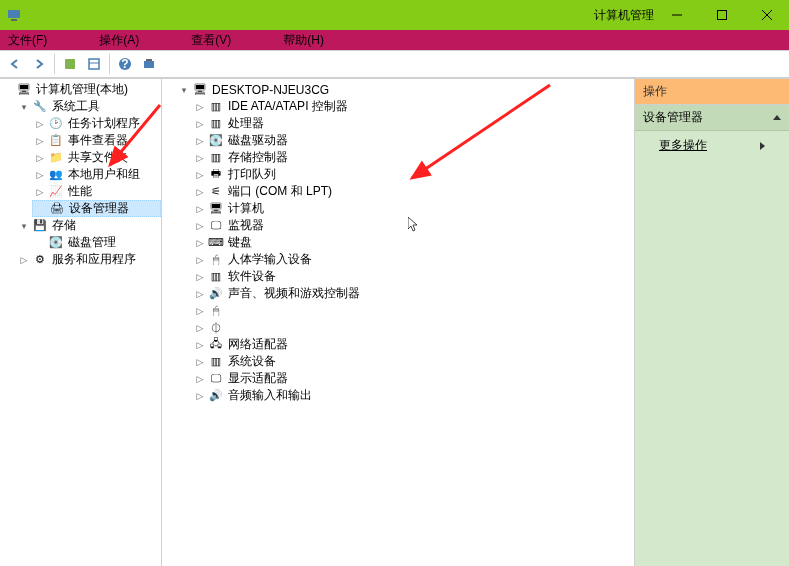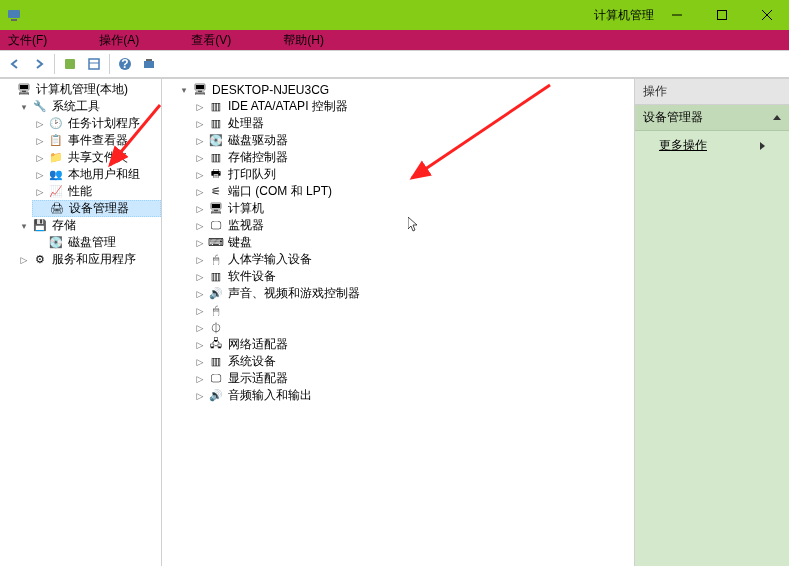--- a/index.html
+++ b/index.html
@@ -17,21 +17,21 @@
     .toolbar { height: 28px; display: flex; align-items: center; padding-left: 4px; border-top: 1px solid #d0d0d0; border-bottom: 1px solid #d0d0d0; background: #fff; gap: 2px; }
     .tool-btn { width: 22px; height: 22px; display: flex; align-items: center; justify-content: center; cursor: pointer; border: 1px solid transparent; }
     .tool-sep { width: 1px; height: 20px; background: #d0d0d0; margin: 0 2px; }
     
     .content { display: flex; height: calc(566px - 30px - 20px - 28px); border-top: 1px solid #d0d0d0; }
     
     .left-pane { width: 162px; border-right: 1px solid #d0d0d0; background: #fff; overflow: auto; padding-top: 2px; }
     .mid-pane { flex: 1; border-right: 1px solid #d0d0d0; background: #fff; overflow: auto; padding-top: 2px; position: relative; }
     .right-pane { width: 154px; background: #fff; display: flex; flex-direction: column; }
     
-    .right-header { background: #e5e5e5; border-bottom: 1px solid #d0d0d0; padding: 4px 8px; font-weight: normal; color: #333; }
+    .right-header { background: #fdba74; border-bottom: 1px solid #d0d0d0; padding: 4px 8px; font-weight: normal; color: #333; }
     .right-body { flex: 1; background: #d4e8cc; }
     .right-section { background: #c3dab8; padding: 4px 8px; display: flex; justify-content: space-between; align-items: center; border-bottom: 1px solid #b0c8a5; }
     .right-action { padding: 6px 24px; cursor: pointer; display: flex; justify-content: space-between; align-items: center; text-decoration: underline; }
     
     .tree { list-style: none; }
     .tree-node { list-style: none; }
     .tree-row { display: flex; align-items: center; height: 17px; padding-left: 2px; cursor: pointer; white-space: nowrap; }
     .tree-row.selected { background: #cce8ff; border: 1px dotted #99d1ff; }
     .tree-toggle { width: 12px; height: 12px; display: inline-flex; align-items: center; justify-content: center; margin-right: 2px; cursor: pointer; color: #666; font-size: 9px; }
     .tree-toggle.blank { visibility: hidden; }

